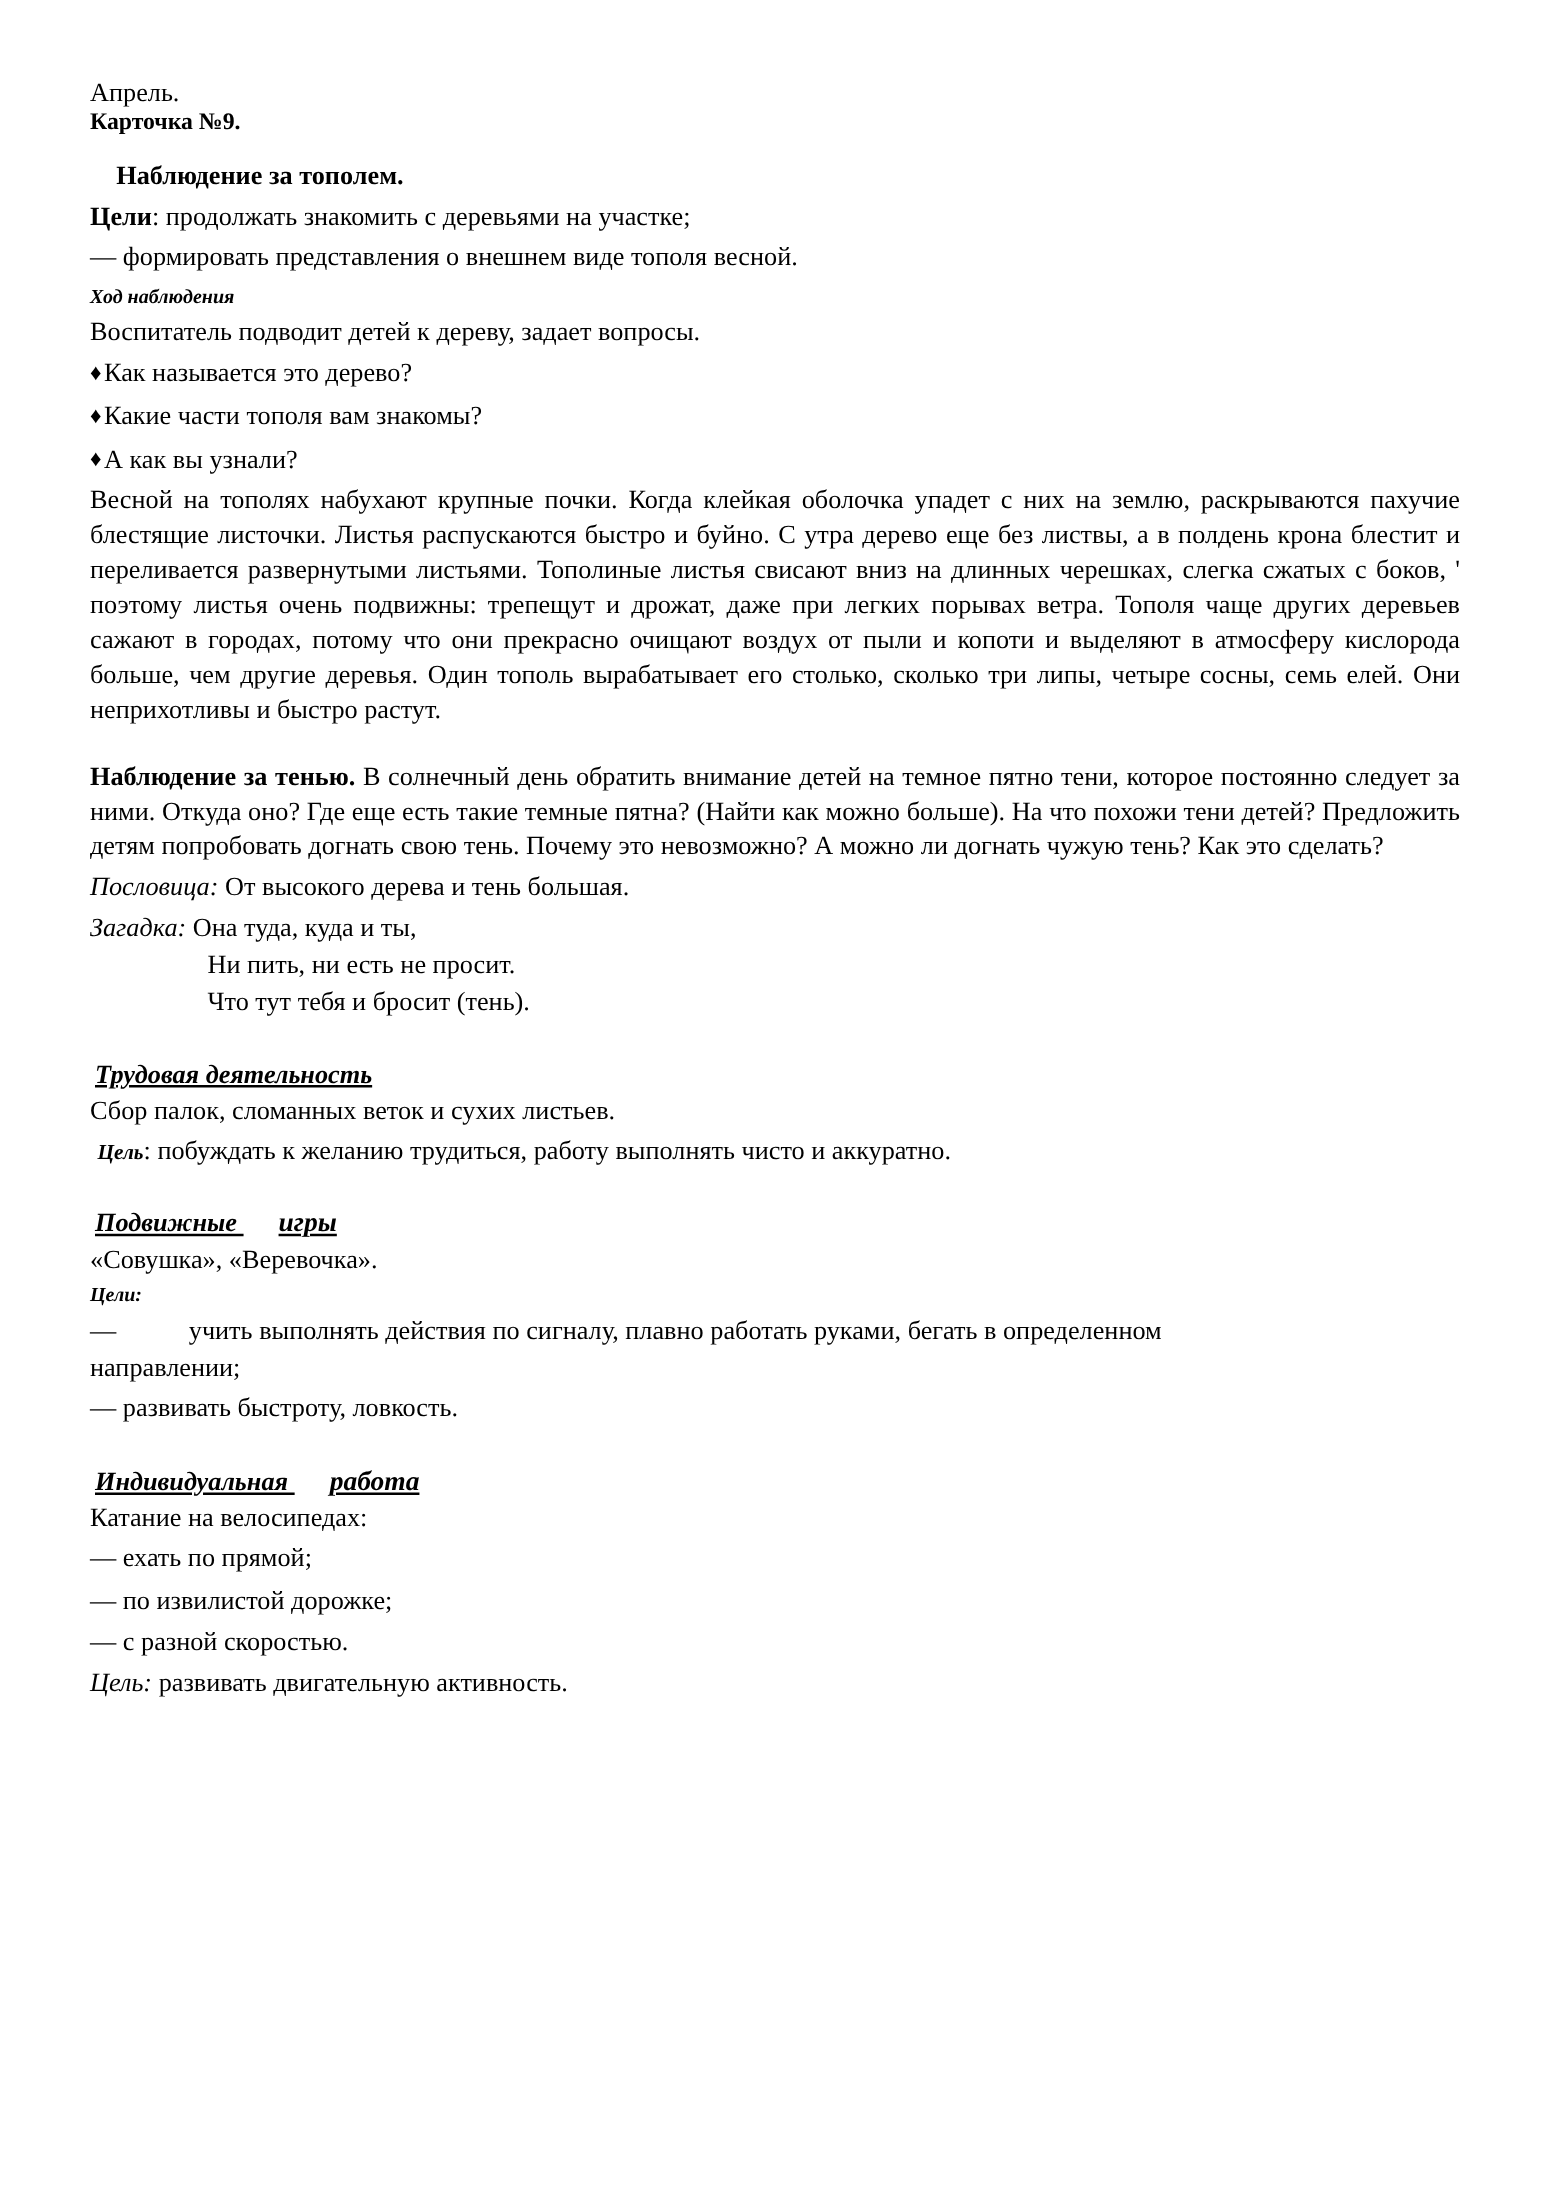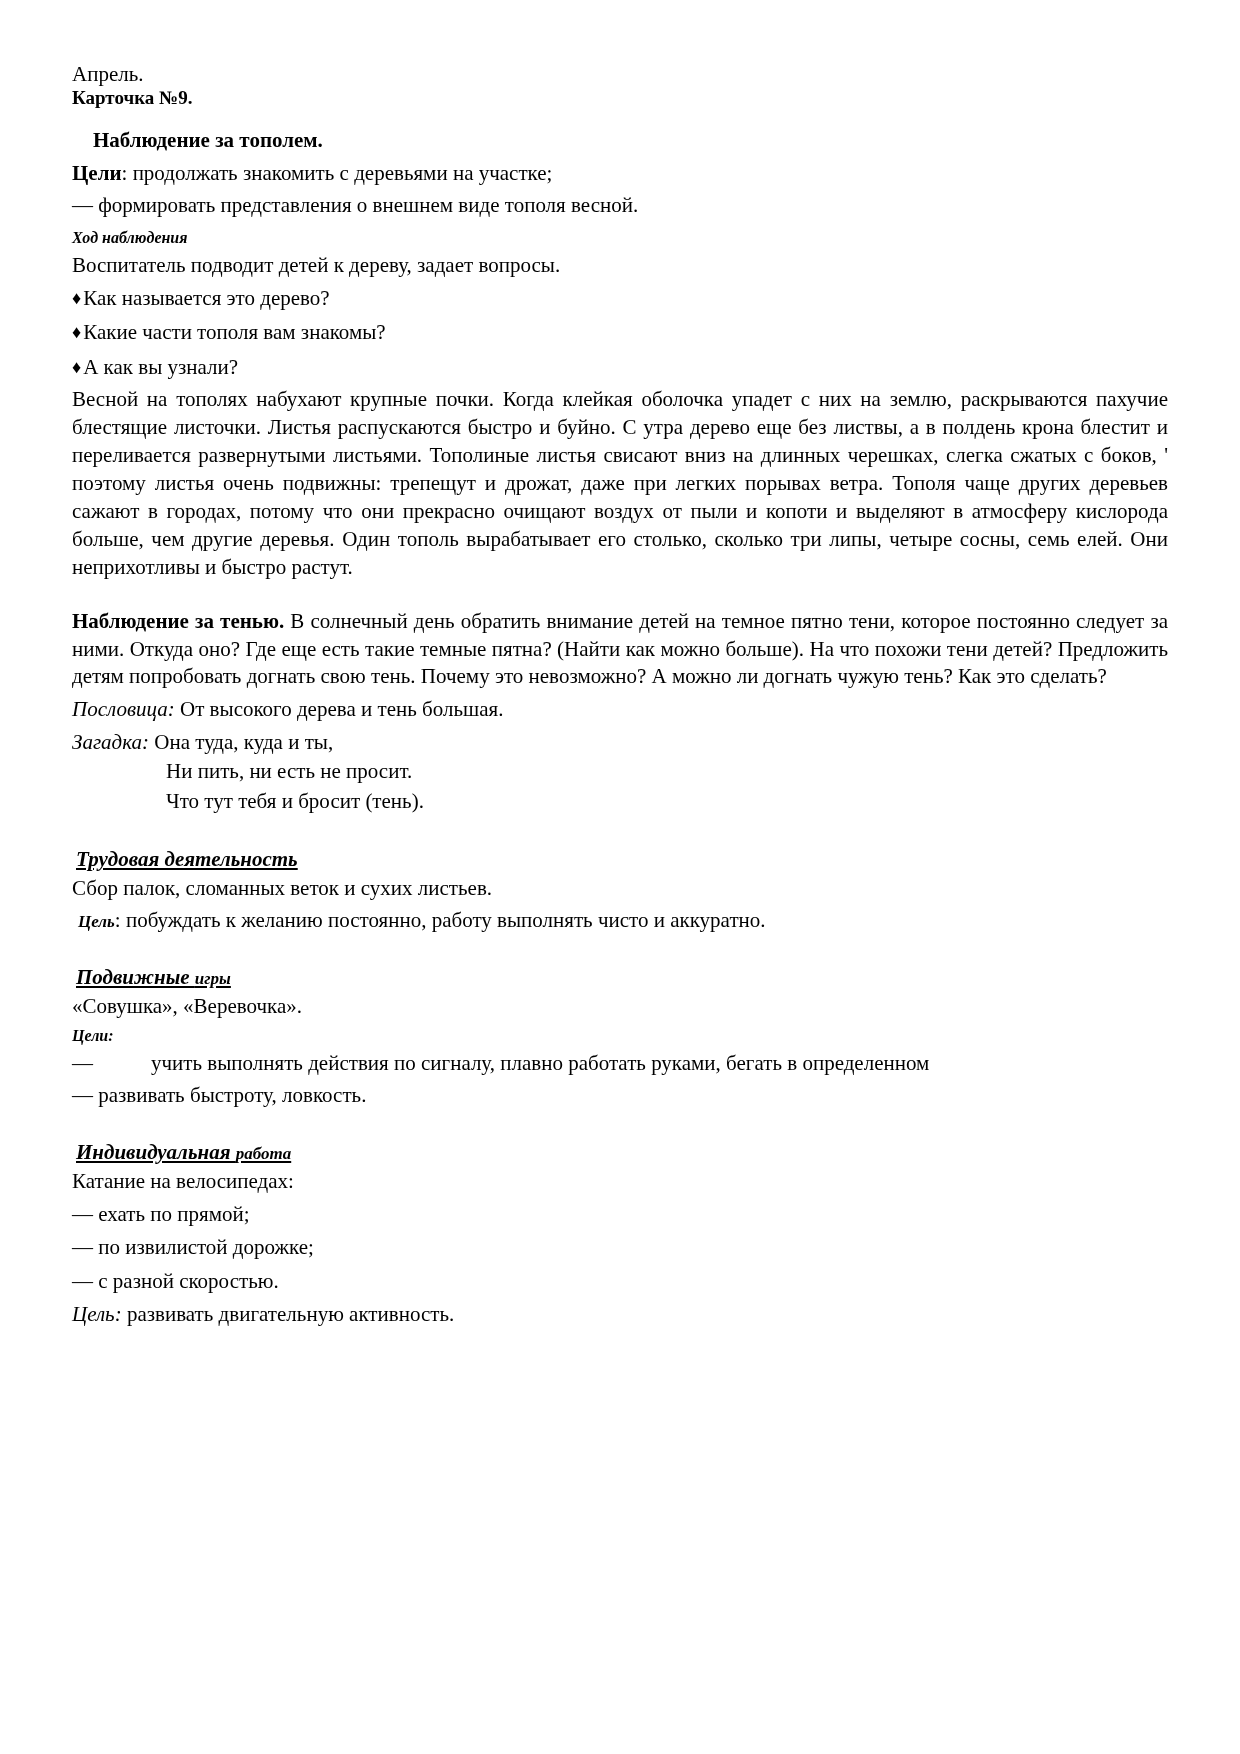--- a/index.html
+++ b/index.html
@@ -108,21 +108,22 @@
   }
   .sec-head {
     font-size: 21px;
     font-weight: bold;
     font-style: italic;
     text-decoration: underline;
     display: inline-block;
     margin-left: 4px;
   }
   .sec-head .sm {
-    font-size: 17px;
+    font-size: 22px;
+    margin-left: 28px;
   }
   .aims-sm {
     font-size: 16px;
     font-style: italic;
     font-weight: bold;
     line-height: 1.3;
     margin-top: 6px;
   }
   .goal-inline {
     font-size: 21px;
@@ -201,33 +202,34 @@
     <p class="riddle-lines">Ни пить, ни есть не просит.</p>
     <p class="riddle-lines">Что тут тебя и бросит  (тень).</p>
 
     <div class="gap-30"></div>
 
     <p>
       <span class="sec-head">Трудовая деятельность</span>
     </p>
     <p class="plain">Сбор палок, сломанных веток и сухих листьев.</p>
     <p class="goal-inline">
-      <span class="gi">Цель</span><span>: побуждать к желанию постоянно, работу выполнять чисто и аккуратно.</span>
+      <span class="gi">Цель</span><span>: побуждать к желанию трудиться, работу выполнять чисто и аккуратно.</span>
     </p>
 
     <div class="gap-30"></div>
 
     <p>
       <span class="sec-head"><span>Подвижные </span><span class="sm">игры</span></span>
     </p>
     <p class="plain">«Совушка», «Веревочка».</p>
     <p class="aims-sm">Цели:</p>
     <p class="indent-run">
       <span>—</span><span class="tab-run"></span><span>учить выполнять действия по сигналу, плавно работать руками, бегать в определенном</span>
     </p>
+    <p class="indent-run">направлении;</p>
     <p class="dash-item">— развивать быстроту, ловкость.</p>
 
     <div class="gap-30"></div>
 
     <p>
       <span class="sec-head"><span>Индивидуальная </span><span class="sm">работа</span></span>
     </p>
     <p class="plain">Катание на велосипедах:</p>
     <p class="dash-item">— ехать по прямой;</p>
     <p class="dash-item">— по извилистой дорожке;</p>

